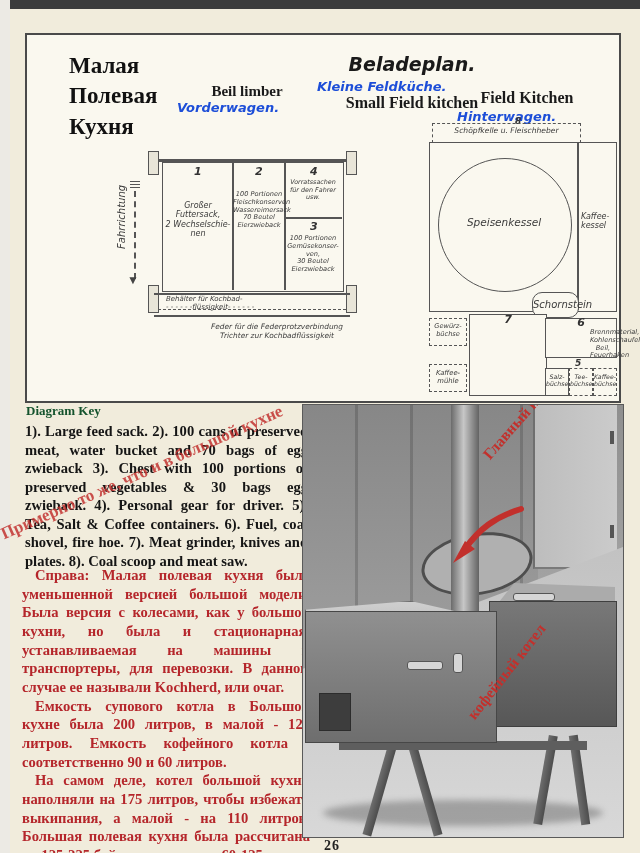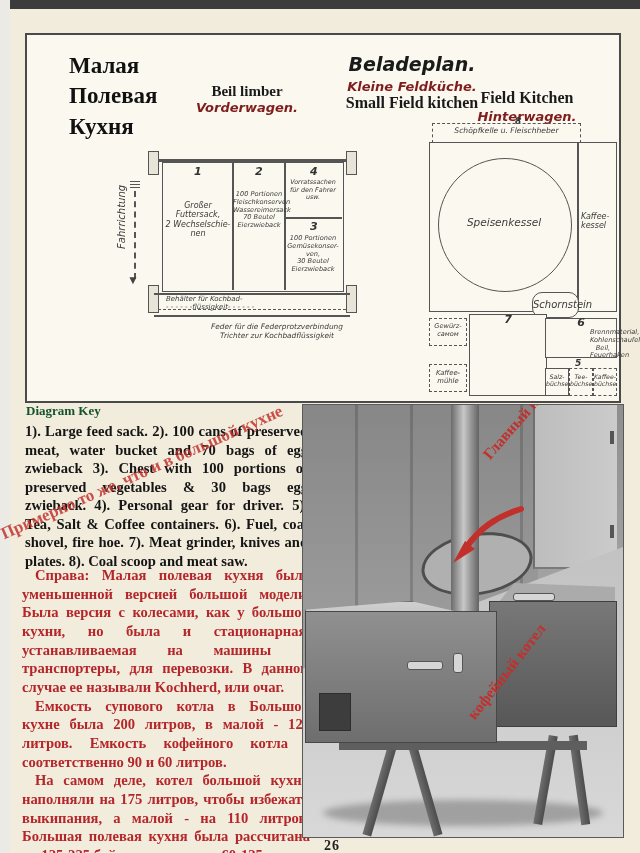--- a/index.html
+++ b/index.html
@@ -7,21 +7,21 @@
        background:#f1ecdc;overflow:hidden;}
   .abs{position:absolute;}
   
   .edge-top{left:10px;top:0;right:0;height:9px;background:#3c3c3c;}
   .edge-left{left:0;top:0;width:10px;height:853px;background:#eceae4;}
   
   .panel{left:25px;top:33px;width:592px;height:366px;background:#faf8ef;
          border:2px solid #4a4a4a;}
   .title{font-weight:bold;font-size:23px;line-height:1.32;color:#111;}
   .h-en{font-weight:bold;font-size:15px;color:#1a1a1a;text-align:center;}
-  .h-de{font-style:italic;font-weight:bold;font-size:13px;color:#7f1d1d;text-align:center;
+  .h-de{font-style:italic;font-weight:bold;font-size:13px;color:#1d4ed8;
         font-family:"DejaVu Sans",sans-serif;}
   .h-belade{font-style:italic;font-weight:bold;font-size:19px;text-align:center;
         font-family:"DejaVu Sans",sans-serif;color:#1a1a1a;}
   
   .hw{font-family:"DejaVu Sans",sans-serif;font-style:italic;color:#3a3a3a;
       white-space:pre-line;line-height:1.18;}
   .hw-num{font-family:"DejaVu Sans",sans-serif;font-style:italic;font-weight:bold;
       font-size:11px;color:#333;}
   .ln{background:#555;}
   .box{border:1.5px solid #555;}
@@ -163,21 +163,21 @@
     <div class="abs hw" style="left:25px;top:96px;width:104px;font-size:10.5px;text-align:center;">Speisenkessel</div>
     <div class="abs hw" style="left:152px;top:92px;width:36px;font-size:8px;text-align:left;padding-left:2px;">Kaffee-
 kessel</div>
 
     <div class="abs box" style="left:105px;top:172px;width:45px;height:24px;border-radius:10px;background:#faf8ef;">
       <div class="hw" style="font-size:10px;text-align:center;margin-top:6px;">Schornstein</div>
     </div>
 
     <div class="abs dash" style="left:2px;top:198px;width:36px;height:26px;">
       <div class="hw" style="font-size:6.6px;text-align:center;margin-top:4px;">Gewürz-
-самом</div>
+büchse</div>
     </div>
     <div class="abs box" style="left:42px;top:194px;width:76px;height:80px;background:#faf8ef;">
       <div class="hw-num" style="text-align:center;margin-top:-2px;">7</div>
     </div>
     <div class="abs dash" style="left:2px;top:244px;width:36px;height:26px;">
       <div class="hw" style="font-size:6.8px;text-align:center;margin-top:4px;">Kaffee-
 mühle</div>
     </div>
     <div class="abs box" style="left:118px;top:198px;width:70px;height:38px;background:#faf8ef;">
       <div class="hw-num" style="text-align:center;margin-top:-3px;">6</div>

